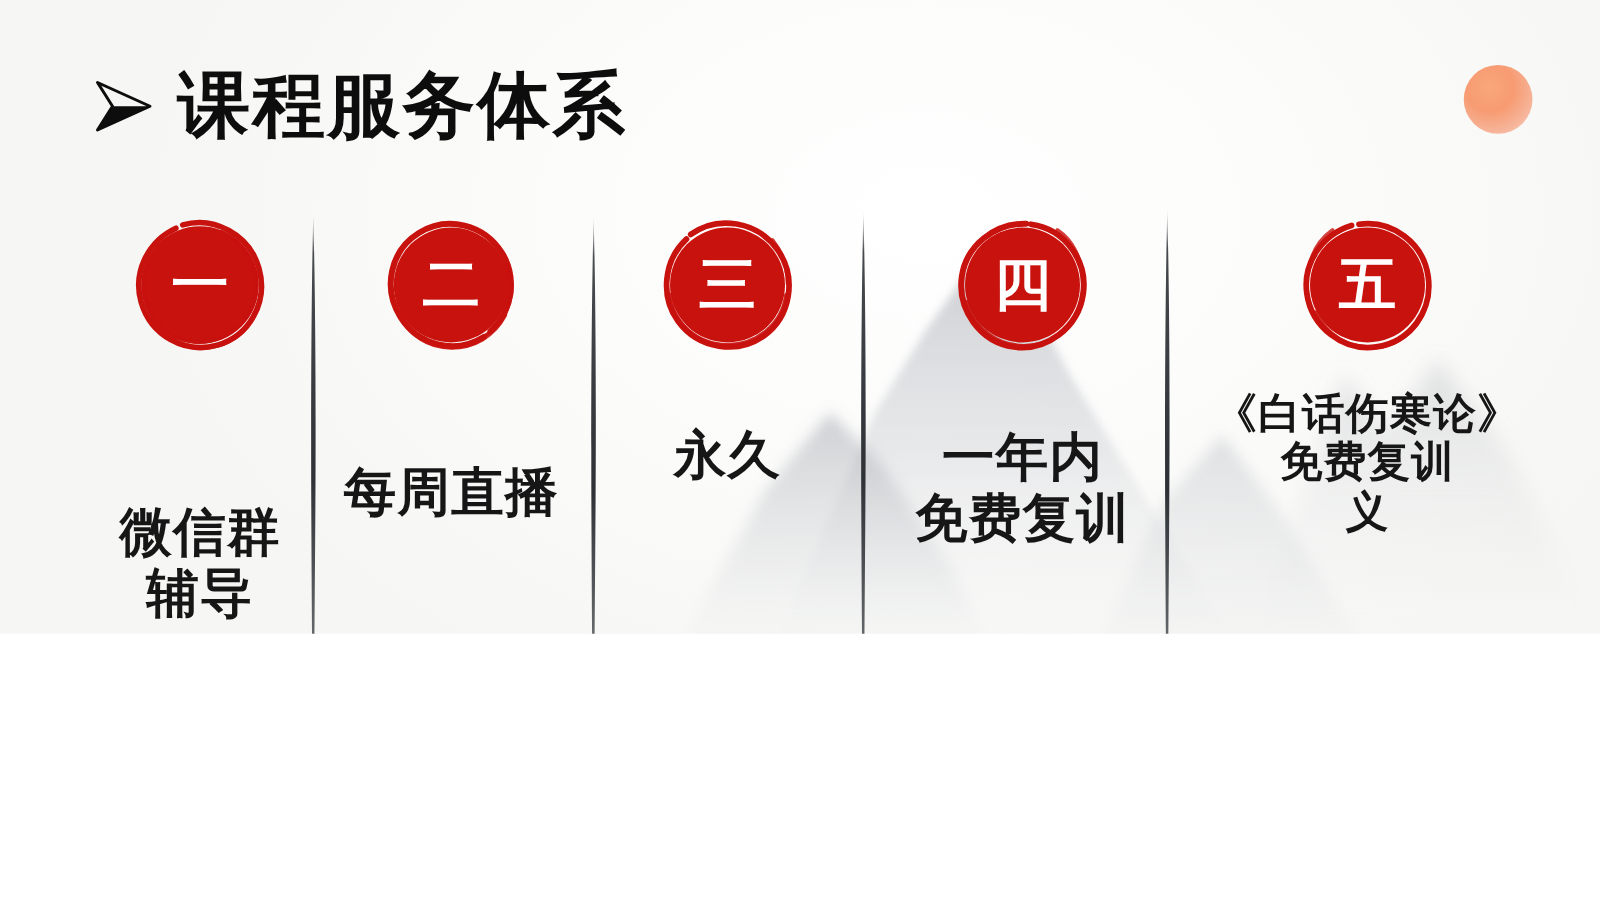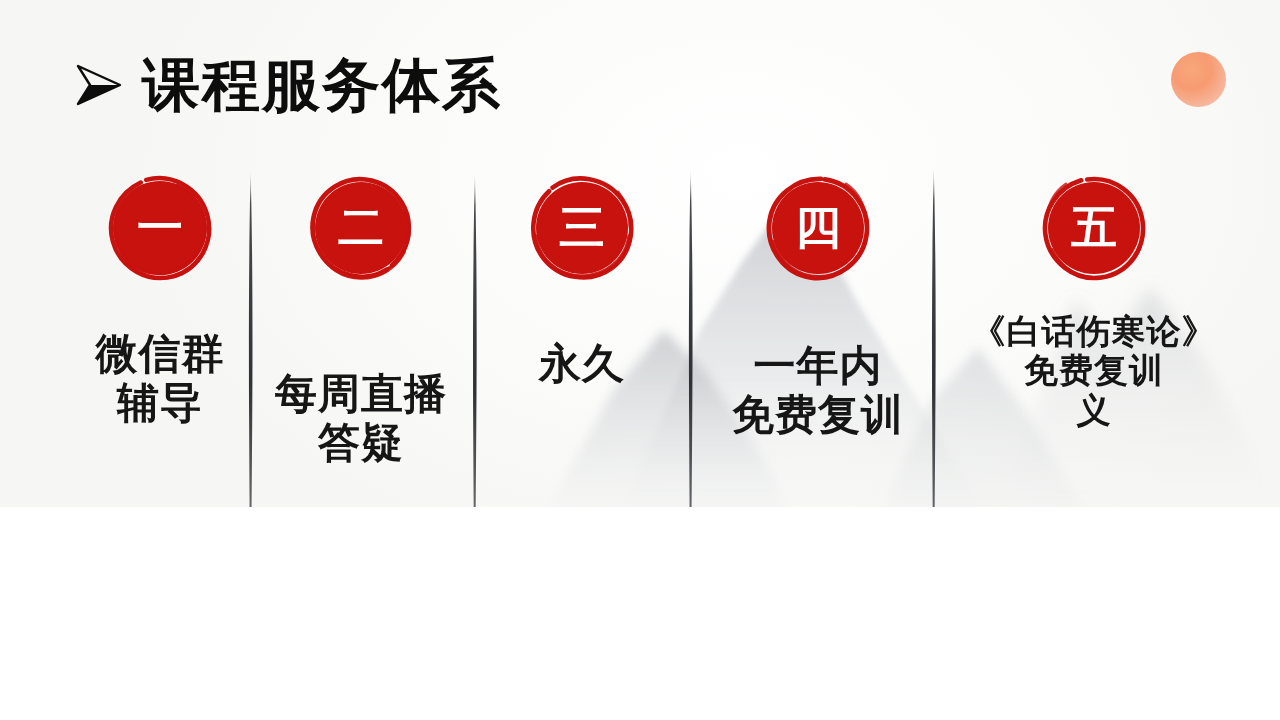--- a/index.html
+++ b/index.html
@@ -216,40 +216,39 @@
       <div class="badge">
         <svg viewBox="0 0 116 116" aria-hidden="true">
           <circle cx="58" cy="58" r="47" fill="#c8120e"></circle>
           <path d="M58 8 C84 8 107 30 107 58 C107 86 85 108 58 108 C31 108 9 86 9 58
                    C9 34 27 13 52 9" fill="none" stroke="#c8120e" stroke-width="4.5" stroke-linecap="round" transform="rotate(-16 58 58)"></path>
           <path d="M58 12 C82 12 103 33 103 58 C103 83 82 104 58 104 C34 104 13 83 13 58" fill="none" stroke="#c8120e" stroke-width="3" stroke-linecap="round" opacity=".9" transform="rotate(22 58 58)"></path>
           <path d="M20 84 C30 100 44 108 60 108 C80 108 96 96 103 78" fill="none" stroke="#c8120e" stroke-width="3.4" stroke-linecap="round" opacity=".85"></path>
         </svg>
         <div class="badge-num">一</div>
       </div>
-      <div class="col-text" style="margin-top:44px;">
+      <div class="col-text" style="margin-top:116px;">
         <span class="ln">微信群</span>
         <span class="ln">辅导</span>
       </div>
     </div>
 
     <div class="col" style="left:258px;width:206px;">
       <div class="badge">
         <svg viewBox="0 0 116 116" aria-hidden="true">
           <circle cx="58" cy="58" r="46" fill="#c8120e"></circle>
           <path d="M58 9 C85 9 106 31 106 58 C106 85 85 107 58 107 C31 107 10 85 10 58
                    C10 35 28 14 51 10" fill="none" stroke="#c8120e" stroke-width="4.8" stroke-linecap="round" transform="rotate(148 58 58)"></path>
           <path d="M102 42 C106 50 107 58 106 66 C101 93 78 108 56 107" fill="none" stroke="#c8120e" stroke-width="3.2" stroke-linecap="round" opacity=".9"></path>
           <path d="M16 80 C24 98 40 108 58 108 C76 108 92 99 101 82" fill="none" stroke="#c8120e" stroke-width="3.6" stroke-linecap="round" opacity=".88"></path>
         </svg>
         <div class="badge-num">二</div>
       </div>
       <div class="col-text" style="margin-top:84px;">
         <span class="ln">每周直播</span>
-        <span class="ln">答疑</span>
       </div>
     </div>
 
     <div class="col" style="left:487px;width:190px;">
       <div class="badge">
         <svg viewBox="0 0 116 116" aria-hidden="true">
           <circle cx="58" cy="58" r="46" fill="#c8120e"></circle>
           <path d="M58 8 C85 8 107 31 107 58 C107 86 84 108 58 108 C32 108 9 86 9 58
                    C9 34 28 12 53 9" fill="none" stroke="#c8120e" stroke-width="4.6" stroke-linecap="round" transform="rotate(-36 58 58)"></path>
           <path d="M12 66 C14 88 33 106 58 106 C82 106 102 89 105 66" fill="none" stroke="#c8120e" stroke-width="3.4" stroke-linecap="round" opacity=".9"></path>

